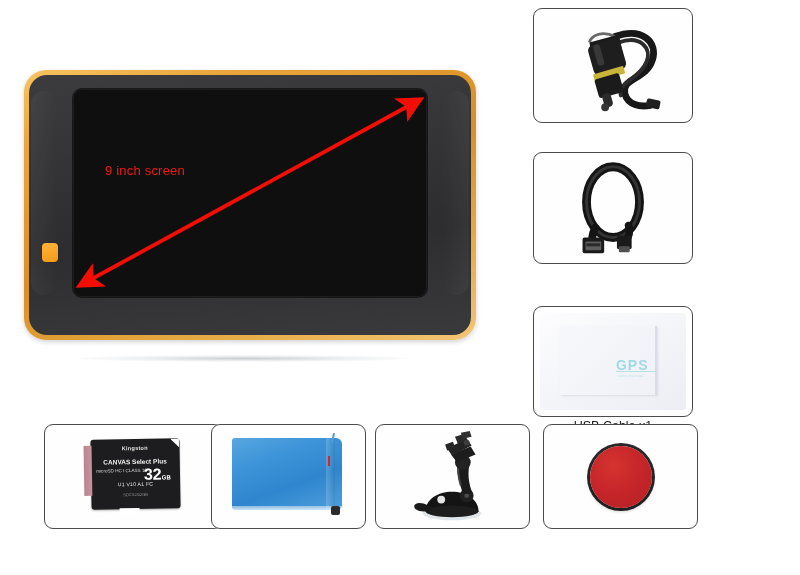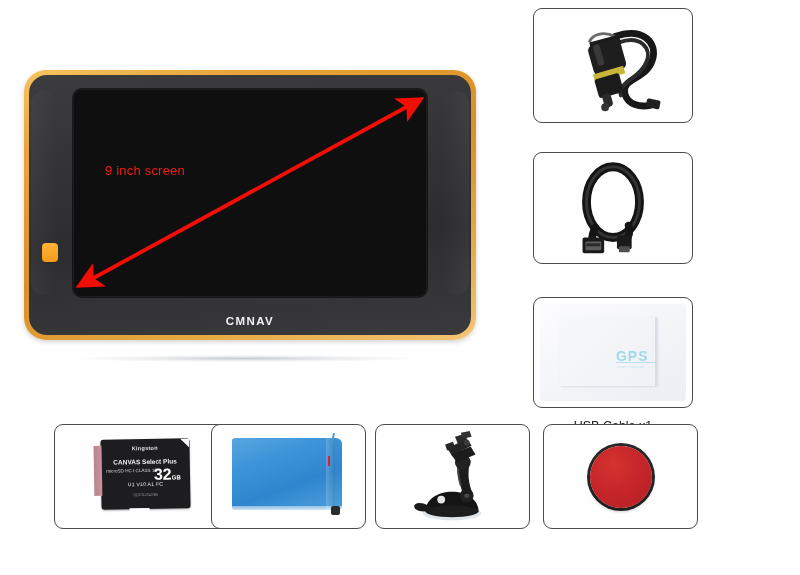--- a/index.html
+++ b/index.html
@@ -156,25 +156,25 @@
 
   
   #panel-charger      { left: 533px; top: 8px;   width: 160px; height: 115px; }
   #panel-charger .panel-box   { height: 115px; }
   #panel-charger .panel-caption { top: 120px; }
 
   #panel-usb          { left: 533px; top: 152px; width: 160px; height: 112px; }
   #panel-usb .panel-box       { height: 112px; }
   #panel-usb .panel-caption   { top: 267px; }
 
-  #panel-instructions { left: 533px; top: 297px; width: 160px; height: 135px; }
+  #panel-instructions { left: 533px; top: 306px; width: 160px; height: 135px; }
   #panel-instructions .panel-box     { height: 111px; }
 
   
-  #panel-sdcard { left: 44px;  top: 424px; width: 179px; height: 105px; margin-left: 10px; }
+  #panel-sdcard { left: 44px;  top: 424px; width: 179px; height: 105px; }
   #panel-sdcard .panel-box { height: 105px; }
 
   #panel-softbag { left: 211px; top: 424px; width: 155px; height: 105px; }
   #panel-softbag .panel-box { height: 105px; }
 
   #panel-mount1 { left: 375px; top: 424px; width: 155px; height: 105px; }
   #panel-mount1 .panel-box { height: 105px; }
 
   #panel-mount2 { left: 543px; top: 424px; width: 155px; height: 105px; }
   #panel-mount2 .panel-box { height: 105px; }
@@ -377,21 +377,20 @@
               <path d="M0,0 L7,3.5 L0,7 L1.7,3.5 z" fill="#f20d05"></path>
             </marker>
             <marker id="arrowStart" markerWidth="7" markerHeight="7" refX="3.2" refY="3.5" orient="auto-start-reverse" markerUnits="strokeWidth">
               <path d="M0,0 L7,3.5 L0,7 L1.7,3.5 z" fill="#f20d05"></path>
             </marker>
           </defs>
           <line x1="16" y1="201" x2="348" y2="16" stroke="#f20d05" stroke-width="4" marker-start="url(#arrowStart)" marker-end="url(#arrowEnd)"></line>
         </svg>
       </div>
 
-      <div class="brandmark">CMNAV</div>
     </div>
   </div>
 
   <div class="device-reflection"></div>
 </div>
 
 <div class="panel" id="panel-charger">
   <div class="panel-box">
     <svg class="art" viewBox="0 0 160 115">
 

